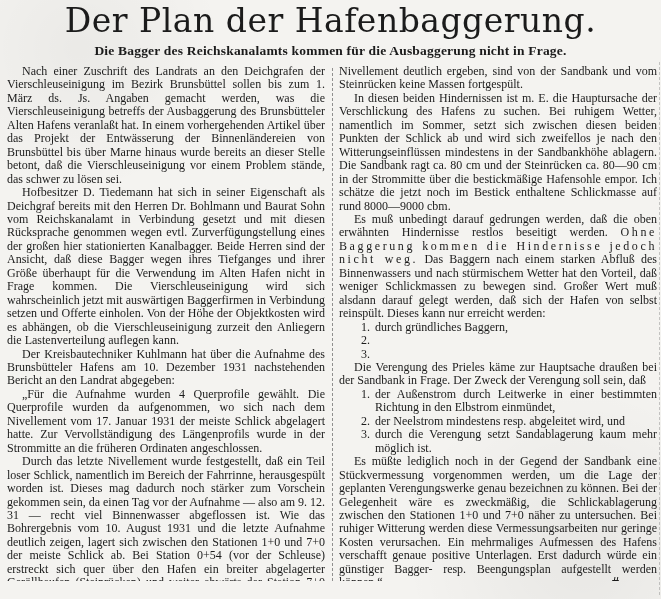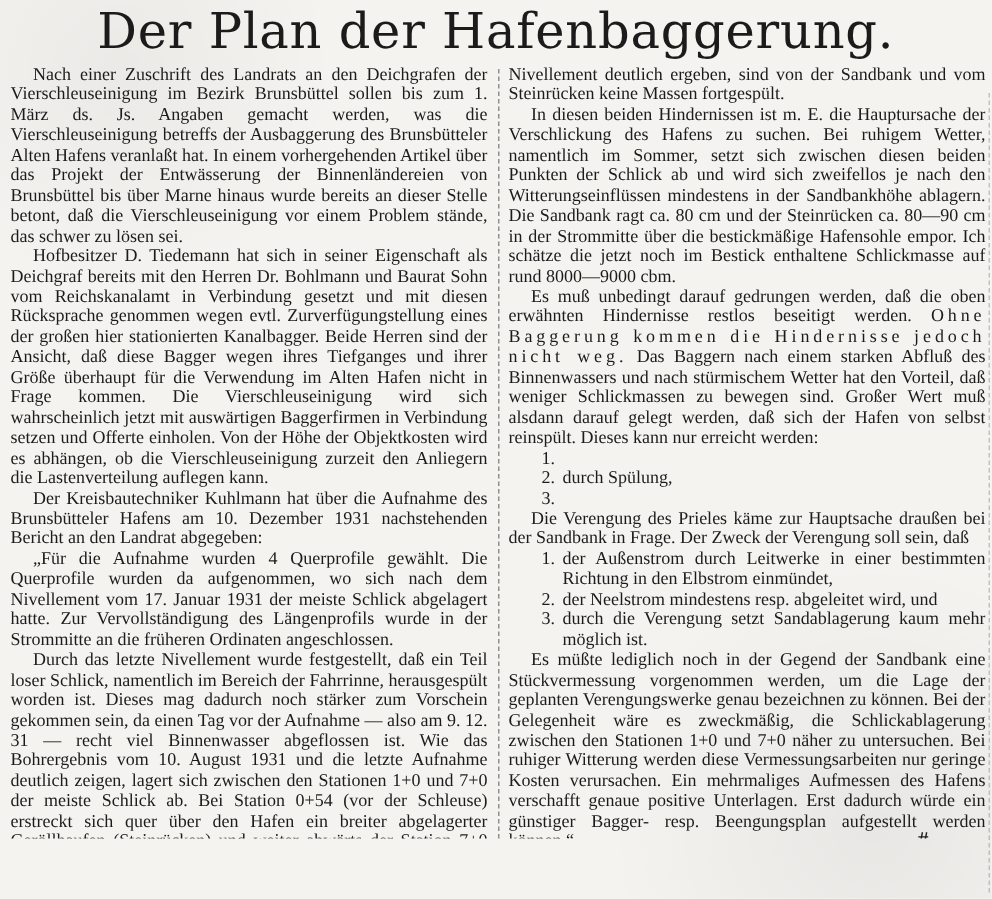--- a/index.html
+++ b/index.html
@@ -90,41 +90,42 @@
     opacity: 0.45;
   }
 </style>
 </head>
 <body>
 
 <div class="page">
 
   <div class="masthead">
     <div class="masthead-title">Der Plan der Hafenbaggerung.</div>
+    <div class="masthead-subtitle">Die Bagger des Reichskanalamts kommen für die Ausbaggerung nicht in Frage.</div>
   </div>
 
   <div class="columns">
     <div class="col">
         <p class="para indent"><span class="">Nach einer Zuschrift des Landrats an den Deichgrafen der Vierschleuseinigung im Bezirk Brunsbüttel sollen bis zum 1. März ds. Js. Angaben gemacht werden, was die Vierschleuseinigung betreffs der Ausbaggerung des Brunsbütteler Alten Hafens veranlaßt hat. In einem vorhergehenden Artikel über das Projekt der Entwässerung der Binnenländereien von Brunsbüttel bis über Marne hinaus wurde bereits an dieser Stelle betont, daß die Vierschleuseinigung vor einem Problem stände, das schwer zu lösen sei.</span></p>
         <p class="para indent"><span class="">Hofbesitzer D. Tiedemann hat sich in seiner Eigenschaft als Deichgraf bereits mit den Herren Dr. Bohlmann und Baurat Sohn vom Reichskanalamt in Verbindung gesetzt und mit diesen Rücksprache genommen wegen evtl. Zurverfügungstellung eines der großen hier stationierten Kanalbagger. Beide Herren sind der Ansicht, daß diese Bagger wegen ihres Tiefganges und ihrer Größe überhaupt für die Verwendung im Alten Hafen nicht in Frage kommen. Die Vierschleuseinigung wird sich wahrscheinlich jetzt mit auswärtigen Baggerfirmen in Verbindung setzen und Offerte einholen. Von der Höhe der Objektkosten wird es abhängen, ob die Vierschleuseinigung zurzeit den Anliegern die Lastenverteilung auflegen kann.</span></p>
         <p class="para indent"><span class="">Der Kreisbautechniker Kuhlmann hat über die Aufnahme des Brunsbütteler Hafens am 10. Dezember 1931 nachstehenden Bericht an den Landrat abgegeben:</span></p>
         <p class="para indent"><span class="">„Für die Aufnahme wurden 4 Querprofile gewählt. Die Querprofile wurden da aufgenommen, wo sich nach dem Nivellement vom 17. Januar 1931 der meiste Schlick abgelagert hatte. Zur Vervollständigung des Längenprofils wurde in der Strommitte an die früheren Ordinaten angeschlossen.</span></p>
         <p class="para indent"><span class="">Durch das letzte Nivellement wurde festgestellt, daß ein Teil loser Schlick, namentlich im Bereich der Fahrrinne, herausgespült worden ist. Dieses mag dadurch noch stärker zum Vorschein gekommen sein, da einen Tag vor der Aufnahme — also am 9. 12. 31 — recht viel Binnenwasser abgeflossen ist. Wie das Bohrergebnis vom 10. August 1931 und die letzte Aufnahme deutlich zeigen, lagert sich zwischen den Stationen 1+0 und 7+0 der meiste Schlick ab. Bei Station 0+54 (vor der Schleuse) erstreckt sich quer über den Hafen ein breiter abgelagerter Geröllhaufen (Steinrücken) und weiter abwärts der Station 7+0 eine langgestreckte Sandbank. Wie das letzte</span></p>
       </div>
     <div class="col-divider"></div>
     <div class="col">
         <p class="para"><span class="">Nivellement deutlich ergeben, sind von der Sandbank und vom Steinrücken keine Massen fortgespült.</span></p>
         <p class="para indent"><span class="">In diesen beiden Hindernissen ist m. E. die Hauptursache der Verschlickung des Hafens zu suchen. Bei ruhigem Wetter, namentlich im Sommer, setzt sich zwischen diesen beiden Punkten der Schlick ab und wird sich zweifellos je nach den Witterungseinflüssen mindestens in der Sandbankhöhe ablagern. Die Sandbank ragt ca. 80 cm und der Steinrücken ca. 80—90 cm in der Strommitte über die bestickmäßige Hafensohle empor. Ich schätze die jetzt noch im Bestick enthaltene Schlickmasse auf rund 8000—9000 cbm.</span></p>
         <p class="para indent"><span class="">Es muß unbedingt darauf gedrungen werden, daß die oben erwähnten Hindernisse restlos beseitigt werden. </span><span class="spaced">Ohne Baggerung kommen die Hindernisse jedoch nicht weg.</span><span class=""> Das Baggern nach einem starken Abfluß des Binnenwassers und nach stürmischem Wetter hat den Vorteil, daß weniger Schlickmassen zu bewegen sind. Großer Wert muß alsdann darauf gelegt werden, daß sich der Hafen von selbst reinspült. Dieses kann nur erreicht werden:</span></p>
         <div class="list-item">
           <span class="num">1.</span>
+          <span class="li-text">durch gründliches Baggern,</span>
         </div>
         <div class="list-item">
           <span class="num">2.</span>
-          <span class="li-text">durch Spülung,</span>
         </div>
         <div class="list-item">
           <span class="num">3.</span>
         </div>
         <p class="para indent"><span class="">Die Verengung des Prieles käme zur Hauptsache draußen bei der Sandbank in Frage. Der Zweck der Verengung soll sein, daß</span></p>
         <div class="list-item">
           <span class="num">1.</span>
           <span class="li-text">der Außenstrom durch Leitwerke in einer bestimmten Richtung in den Elbstrom einmündet,</span>
         </div>
         <div class="list-item">

